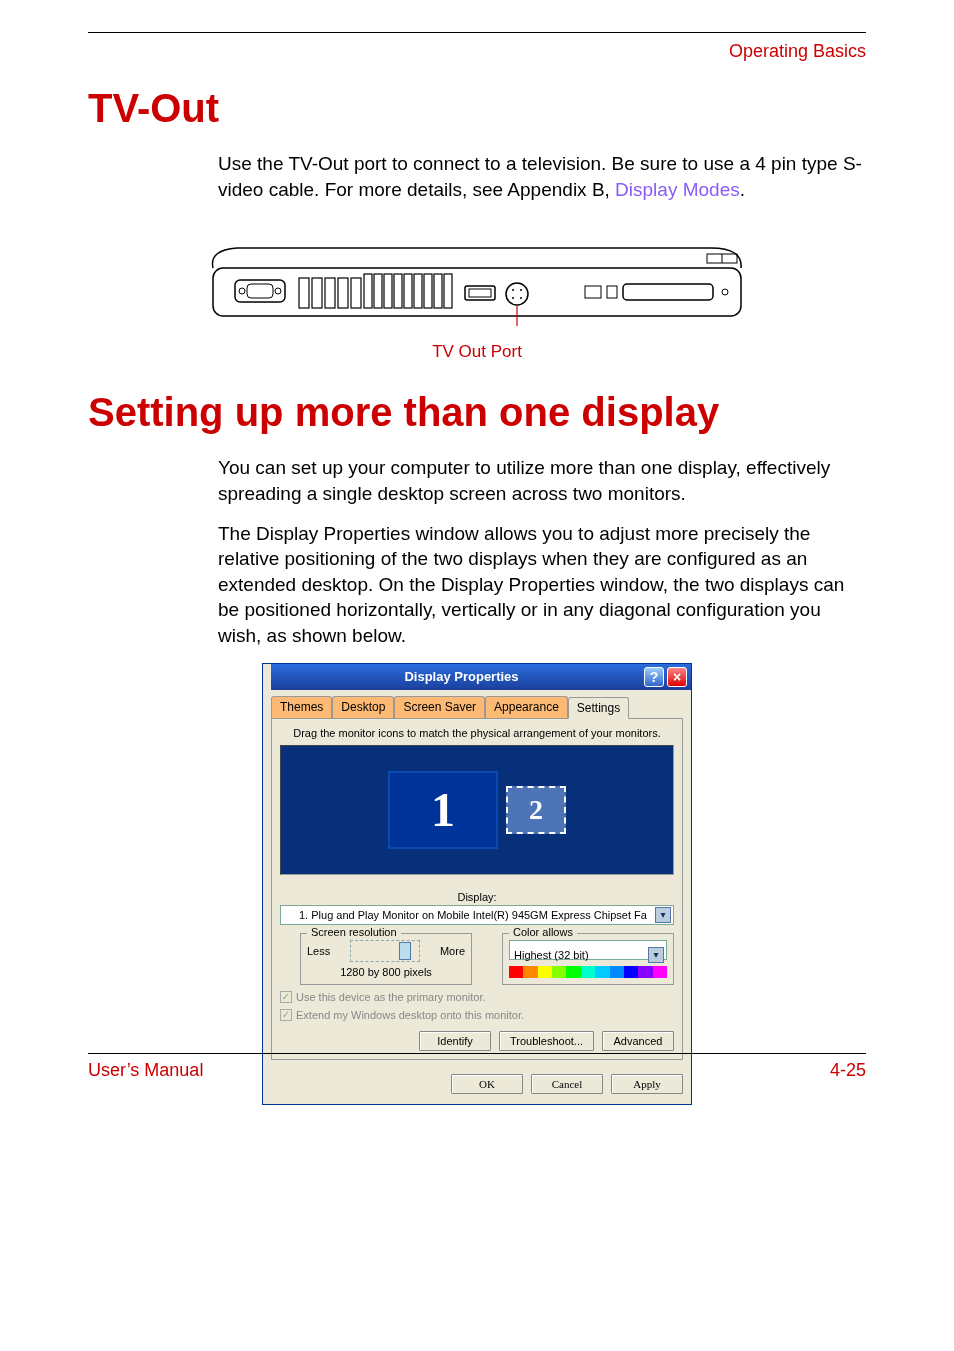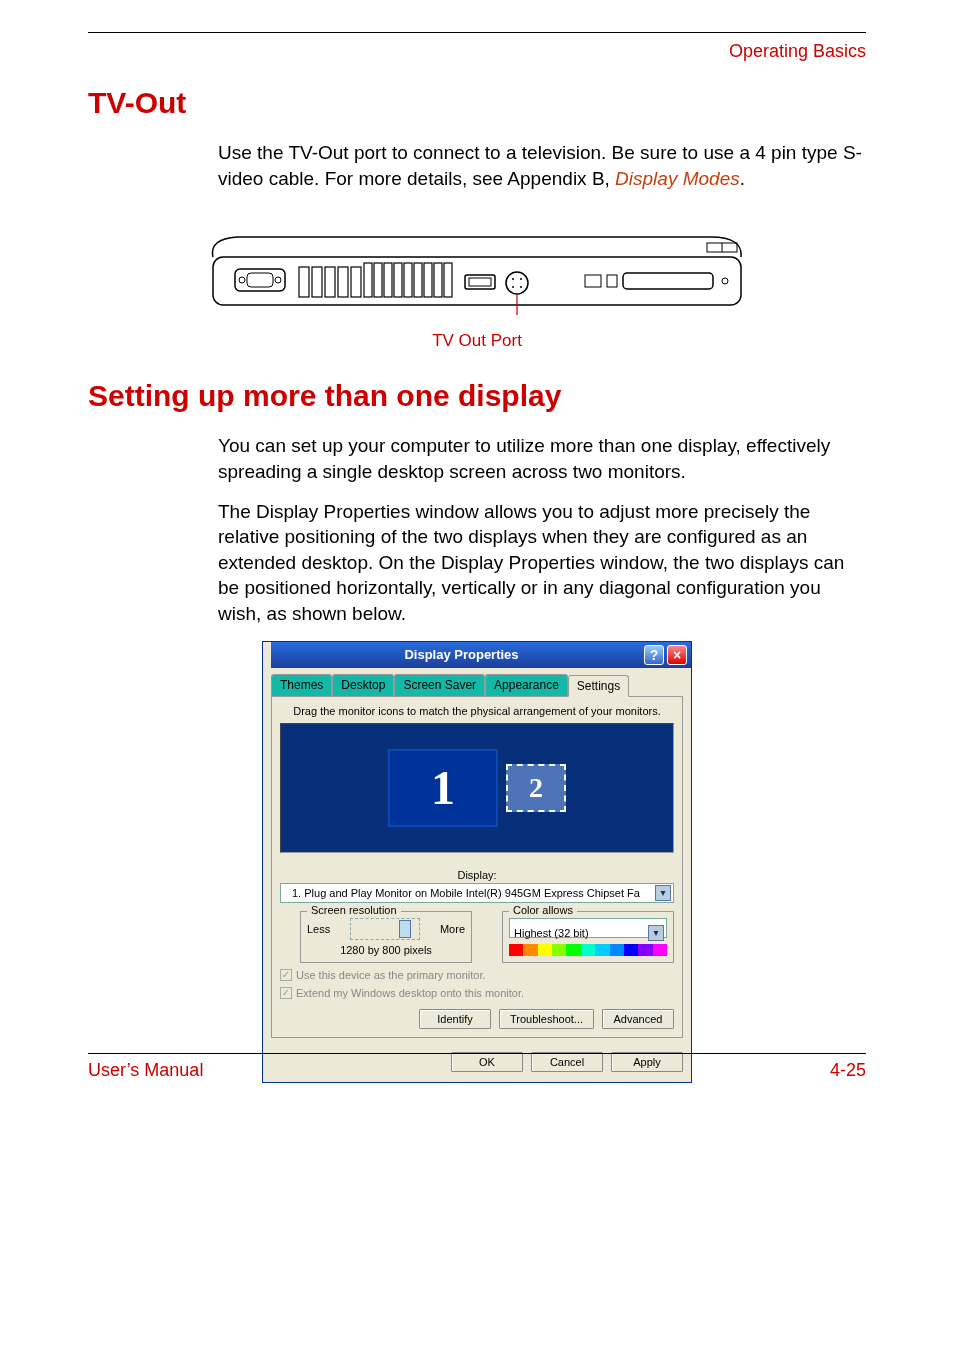--- a/index.html
+++ b/index.html
@@ -5,23 +5,23 @@
   * { box-sizing: border-box; margin: 0; padding: 0; }
   html, body { width: 954px; height: 1351px; background: #fff; font-family: Arial, Helvetica, sans-serif; }
   .page {
     width: 954px; height: 1121px;
     padding: 32px 88px 40px 88px;
     position: relative;
     color: #000;
   }
   .top-rule { border: 0; border-top: 1px solid #000; margin-bottom: 8px; }
   .header-text { text-align: right; color: #c00; font-size: 18px; margin-bottom: 24px; }
-  .h2 { color: #c00; font-size: 30px; font-weight: bold; margin: 12px 0 20px 0; }
+  .h2 { color: #c00; font-size: 40px; font-weight: bold; margin: 12px 0 20px 0; }
   .body-text { font-size: 19px; line-height: 1.35; margin: 0 0 14px 0; padding-left: 130px; }
-  .link-blue { color: #c2410c; font-style: italic; }
+  .link-blue { color: #8b5cf6; }
   .diagram-wrap { text-align: center; margin: 18px 0 28px 0; }
   .diagram { display: inline-block; }
   .caption-red { color: #c00; font-size: 17px; text-align: center; margin-top: 8px; }
   .footer {
     position: absolute; left: 88px; right: 88px; bottom: 40px;
   }
   .footer-rule { border: 0; border-top: 1px solid #000; margin-bottom: 6px; }
   .footer-row { display: flex; justify-content: space-between; color: #c00; font-size: 18px; }
   
   .dialog {
@@ -40,42 +40,42 @@
   .tbtn {
     width: 20px; height: 20px; background: linear-gradient(#f88,#d00);
     border: 1px solid #fff; border-radius: 3px;
     display: flex; align-items: center; justify-content: center;
     color: #fff; font-weight: bold; font-size: 14px;
   }
   .tbtn.help { background: linear-gradient(#9cf,#36c); }
   .tabrow { display: flex; padding: 6px 8px 0 8px; gap: 0; }
   .tab {
     border: 1px solid #999; border-bottom: none;
-    background: #14b8a6; padding: 3px 8px; font-size: 12px;
+    background: #fdba74; padding: 3px 8px; font-size: 12px;
     border-radius: 3px 3px 0 0; margin-right: 0;
   }
   .tab.active { background: #ece9d8; position: relative; top: 1px; border-bottom: 1px solid #ece9d8; }
   .panel { border: 1px solid #999; margin: 0 8px 8px 8px; padding: 8px; background: #ece9d8; }
   .drag-text { font-size: 11px; margin-bottom: 6px; }
   .monbox {
     width: 100%; height: 130px; border: 1px inset #999; background: #082f7a;
     display: flex; align-items: center; justify-content: center; gap: 8px;
   }
   .mon {
     background: #003399; border: 2px solid #0b49b3;
     display: flex; align-items: center; justify-content: center;
     color: #fff; font-size: 48px; font-weight: bold; font-family: Georgia, serif;
   }
   .mon1 { width: 110px; height: 78px; }
   .mon2 { width: 60px; height: 48px; background: #4e74b8; font-size: 28px; border: 2px dashed #fff; }
   .lab { font-size: 11px; margin-top: 16px; }
   .displaysel {
     width: 100%; height: 20px; border: 1px solid #7a9; background: #fff;
     display: flex; align-items: center; justify-content: space-between;
-    padding: 0 2px 0 11px; font-size: 11px; margin-top: 2px;
+    padding: 0 2px 0 18px; font-size: 11px; margin-top: 2px;
   }
   .dropbtn { width: 16px; height: 16px; background: #bcd; border: 1px solid #57a; display:flex;align-items:center;justify-content:center;color:#136;font-size:10px;}
   .group {
     border: 1px solid #999; padding: 6px; margin-top: 8px; position: relative;
   }
   .group-title {
     position: absolute; top: -8px; left: 6px; background: #ece9d8; padding: 0 4px; font-size: 11px;
   }
   .twocol { display: flex; gap: 10px; }
   .col { flex: 1; margin-left: 20px; }
@@ -96,21 +96,21 @@
   .cb1{background:#f00}.cb2{background:#f80}.cb3{background:#ff0}.cb4{background:#8f0}.cb5{background:#0f0}
   .cb6{background:#0fc}.cb7{background:#0cf}.cb8{background:#08f}.cb9{background:#00f}.cb10{background:#80f}.cb11{background:#f0f}
   .checkrow { display: flex; align-items: center; gap: 4px; font-size: 11px; color: #888; margin-top: 6px; }
   .chk { width: 12px; height: 12px; border: 1px solid #aaa; display:flex;align-items:center;justify-content:center;color:#8a8;font-size:10px;}
   .btnrow { display: flex; justify-content: flex-end; gap: 8px; margin-top: 10px; }
   .winbtn {
     background: #ece9d8; border: 1px solid #888; border-radius: 1px;
     padding: 3px 10px; font-size: 11px; min-width: 72px; text-align: center;
     box-shadow: inset 1px 1px 0 #fff;
   }
-  .bottomrow { display: flex; justify-content: flex-end; gap: 8px; padding: 6px 8px 10px 8px; }
+  .bottomrow { display: flex; justify-content: flex-end; gap: 8px; padding: 6px 8px 10px 8px; font-family: Liberation Serif, serif; }
   
   .laptop-svg { width: 540px; height: 110px; }
 </style>
 </head>
 <body>
 
 <div class="page">
 
   <hr class="top-rule">
   <div class="header-text">Operating Basics</div>

